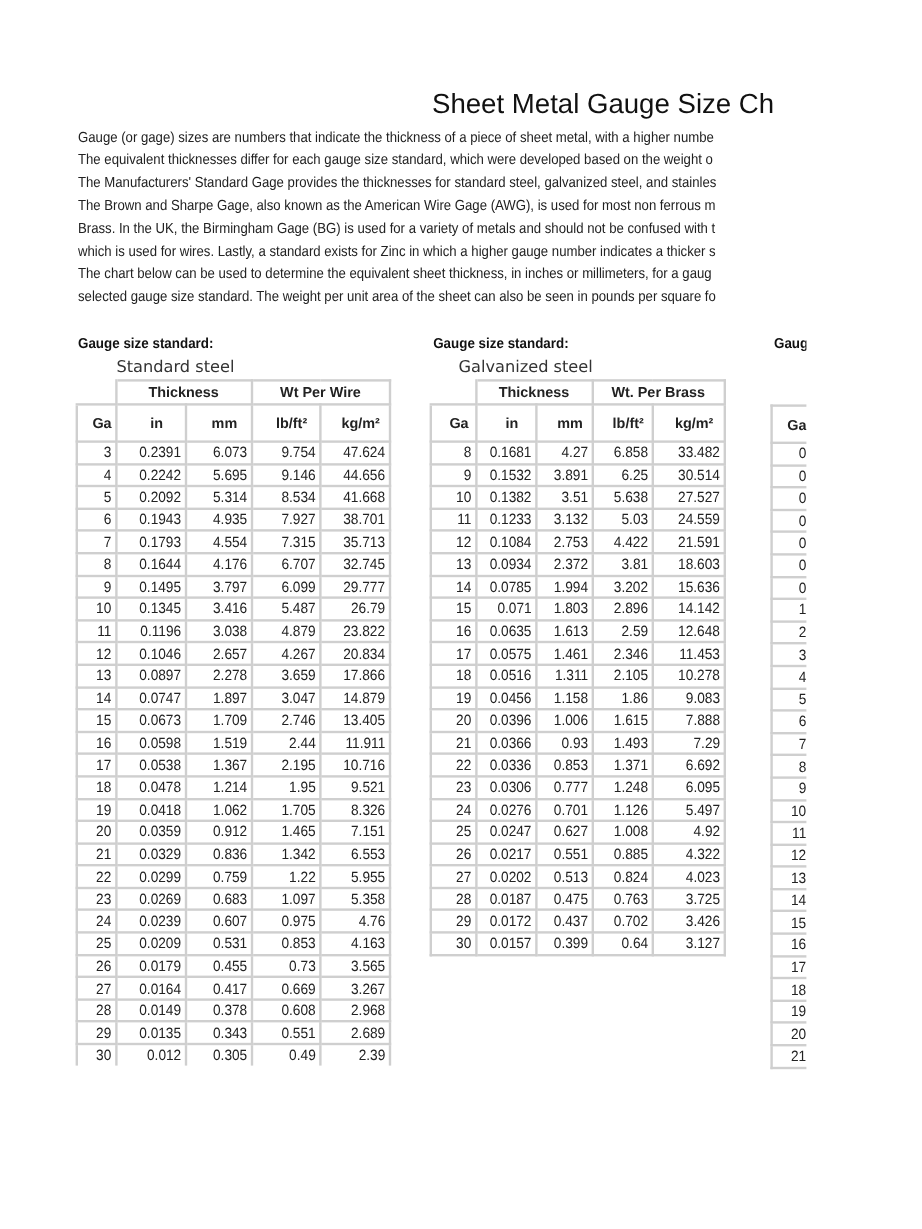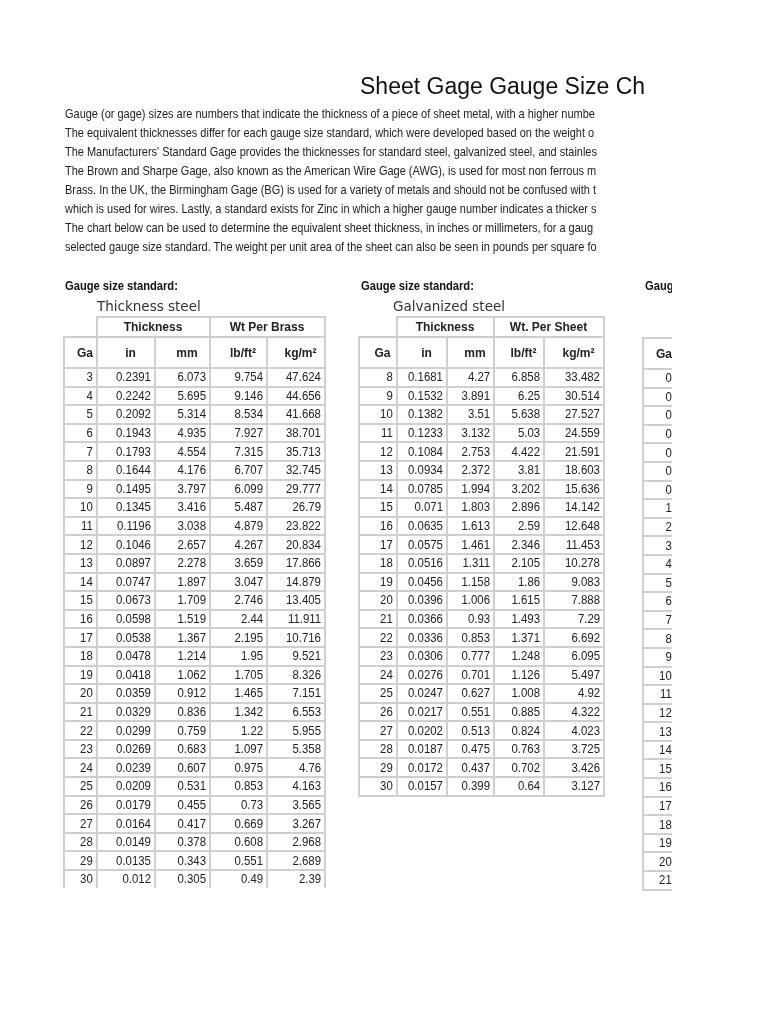--- a/index.html
+++ b/index.html
@@ -105,48 +105,48 @@
       display: inline-block;
       transform-origin: right center;
       transform: scaleX(0.92);
     }
   </style>
 </head>
 <body>
 
 <div class="page-clip">
 
-  <div class="title">Sheet Gage Gauge Size Ch</div>
+  <div class="title">Sheet Metal Gauge Size Ch</div>
 
   <div class="intro">
     <div class="intro-line">Gauge (or gage) sizes are numbers that indicate the thickness of a piece of sheet metal, with a higher numbe</div>
     <div class="intro-line">The equivalent thicknesses differ for each gauge size standard, which were developed based on the weight o</div>
     <div class="intro-line">The Manufacturers' Standard Gage provides the thicknesses for standard steel, galvanized steel, and stainles</div>
     <div class="intro-line">The Brown and Sharpe Gage, also known as the American Wire Gage (AWG), is used for most non ferrous m</div>
     <div class="intro-line">Brass. In the UK, the Birmingham Gage (BG) is used for a variety of metals and should not be confused with t</div>
     <div class="intro-line">which is used for wires. Lastly, a standard exists for Zinc in which a higher gauge number indicates a thicker s</div>
     <div class="intro-line">The chart below can be used to determine the equivalent sheet thickness, in inches or millimeters, for a gaug</div>
     <div class="intro-line">selected gauge size standard. The weight per unit area of the sheet can also be seen in pounds per square fo</div>
   </div>
 
   <div class="std-label" style="left:65px; top:279px;">Gauge size standard:</div>
-  <div class="std-value" style="left:97px; top:298px;">Thickness steel</div>
+  <div class="std-value" style="left:97px; top:298px;">Standard steel</div>
   <table class="gauge" id="table-0" style="left:63px; top:316px;">
     <colgroup>
       <col style="width:33px">
         <col style="width:58px">
         <col style="width:55px">
         <col style="width:57px">
         <col style="width:58px">
     </colgroup>
     <thead>
       <tr class="group">
         <th class="blank"></th>
         <th colspan="2">Thickness</th>
-        <th colspan="2">Wt Per Brass</th>
+        <th colspan="2">Wt Per Wire</th>
       </tr>
       <tr class="units">
         <th>Ga</th>
         <th>in</th>
         <th>mm</th>
         <th>lb/ft²</th>
         <th>kg/m²</th>
       </tr>
     </thead>
     <tbody>
@@ -343,34 +343,34 @@
           <td><span class="num">30</span></td>
           <td><span class="num">0.012</span></td>
           <td><span class="num">0.305</span></td>
           <td><span class="num">0.49</span></td>
           <td><span class="num">2.39</span></td>
         </tr>
       </tbody>
   </table>
 
   <div class="std-label" style="left:361px; top:279px;">Gauge size standard:</div>
-  <div class="std-value" style="left:393px; top:298px;">Galvanized steel</div>
+  <div class="std-value" style="left:382px; top:298px;">Galvanized steel</div>
   <table class="gauge" id="table-1" style="left:358px; top:316px;">
     <colgroup>
       <col style="width:38px">
         <col style="width:50px">
         <col style="width:47px">
         <col style="width:50px">
         <col style="width:60px">
     </colgroup>
     <thead>
       <tr class="group">
         <th class="blank"></th>
         <th colspan="2">Thickness</th>
-        <th colspan="2">Wt. Per Sheet</th>
+        <th colspan="2">Wt. Per Brass</th>
       </tr>
       <tr class="units">
         <th>Ga</th>
         <th>in</th>
         <th>mm</th>
         <th>lb/ft²</th>
         <th>kg/m²</th>
       </tr>
     </thead>
     <tbody>

